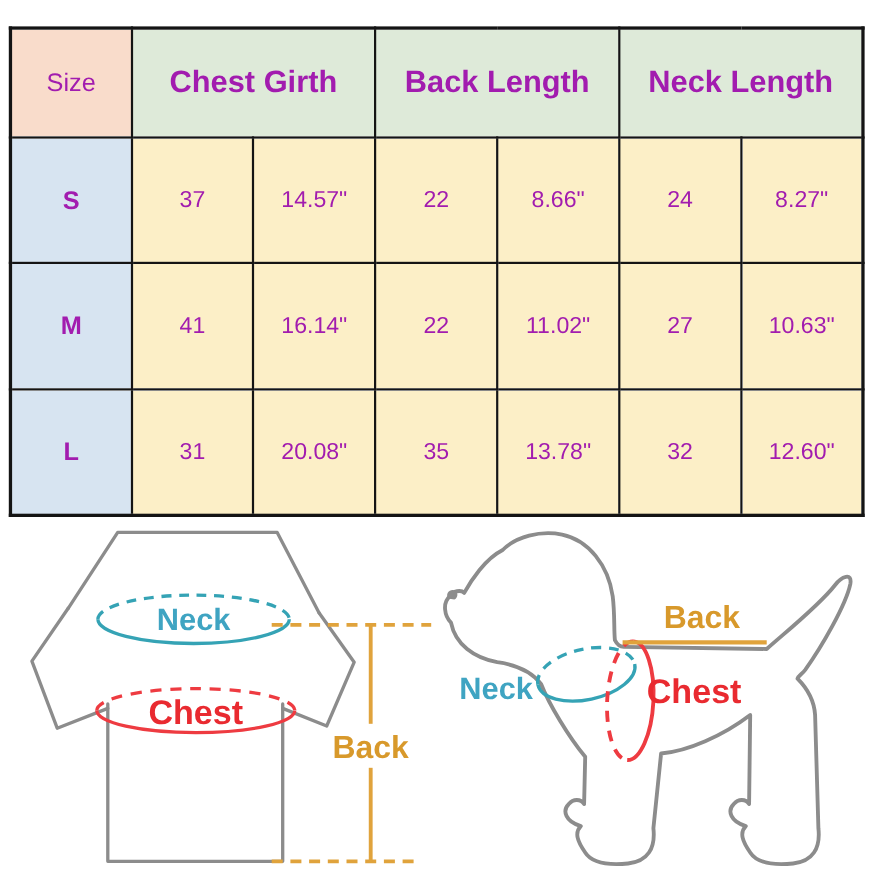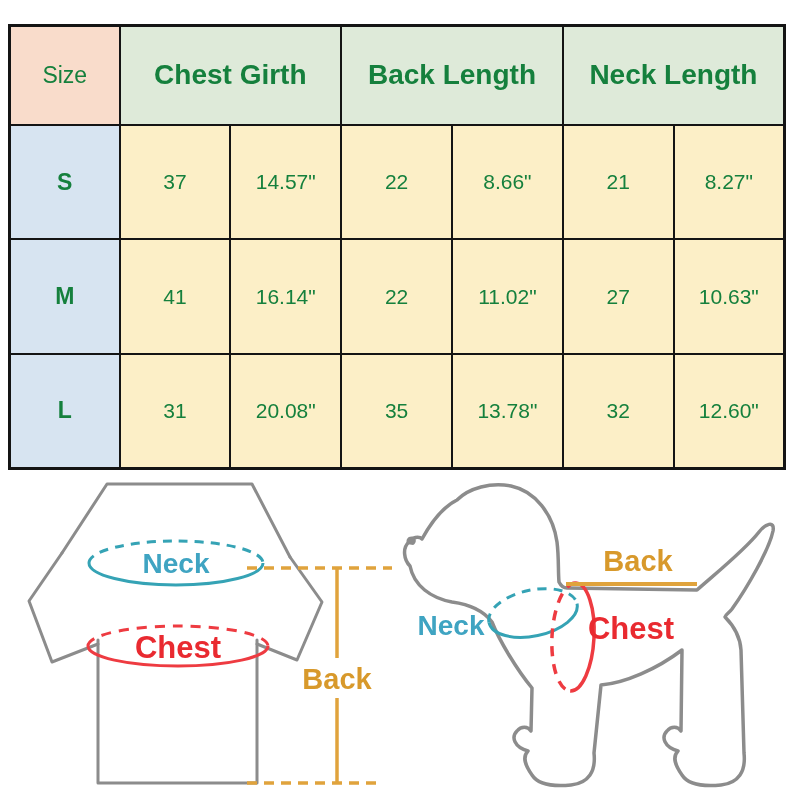--- a/index.html
+++ b/index.html
@@ -1,17 +1,17 @@
 <!DOCTYPE html>
 <html><head>
 <meta charset="utf-8">
 <style>
   html,body{margin:0;padding:0;background:#ffffff;}
   #stage{position:relative;width:800px;height:800px;background:#ffffff;overflow:hidden;
-         font-family:"Liberation Sans", sans-serif;color:#15803d;}
+         font-family:"Liberation Sans", sans-serif;color:#a21caf;}
   
   #size-table{position:absolute;left:8px;top:24px;width:778px;height:446px;
               border-collapse:collapse;table-layout:fixed;}
   #size-table td{border:2px solid #141414;text-align:center;vertical-align:middle;
                  overflow:hidden;}
   #size-table{border:3px solid #141414;}
   .c-pink{background:#f9dccb;}
   .c-green{background:#deead9;}
   .c-blue{background:#d7e4f1;}
   .c-cream{background:#fcefc7;}
@@ -50,21 +50,21 @@
       <td class="c-green t-group" colspan="2">Chest Girth</td>
       <td class="c-green t-group" colspan="2">Back Length</td>
       <td class="c-green t-group" colspan="2">Neck Length</td>
     </tr>
     <tr style="height:76px">
       <td class="c-blue t-sizelbl">S</td>
       <td class="c-cream t-val">37</td>
       <td class="c-cream t-val">14.57"</td>
       <td class="c-cream t-val">22</td>
       <td class="c-cream t-val">8.66"</td>
-      <td class="c-cream t-val">21</td>
+      <td class="c-cream t-val">24</td>
       <td class="c-cream t-val">8.27"</td>
     </tr>
     <tr style="height:76px">
       <td class="c-blue t-sizelbl">M</td>
       <td class="c-cream t-val">41</td>
       <td class="c-cream t-val">16.14"</td>
       <td class="c-cream t-val">22</td>
       <td class="c-cream t-val">11.02"</td>
       <td class="c-cream t-val">27</td>
       <td class="c-cream t-val">10.63"</td>

